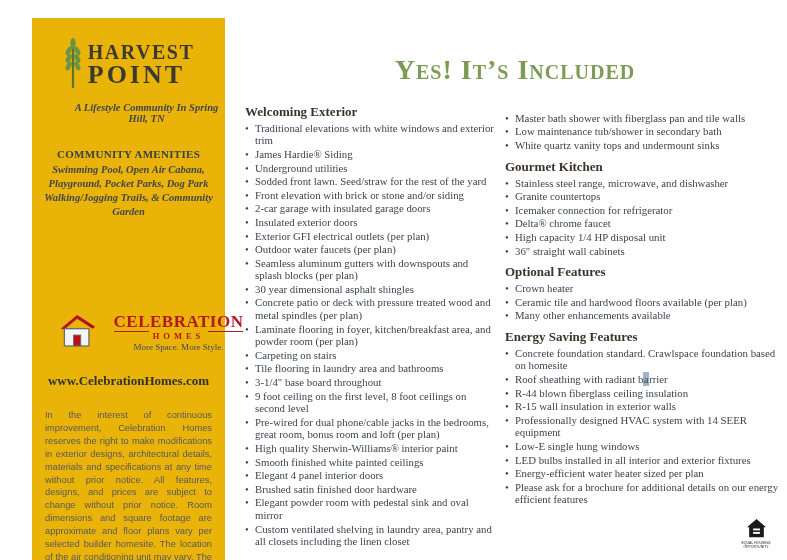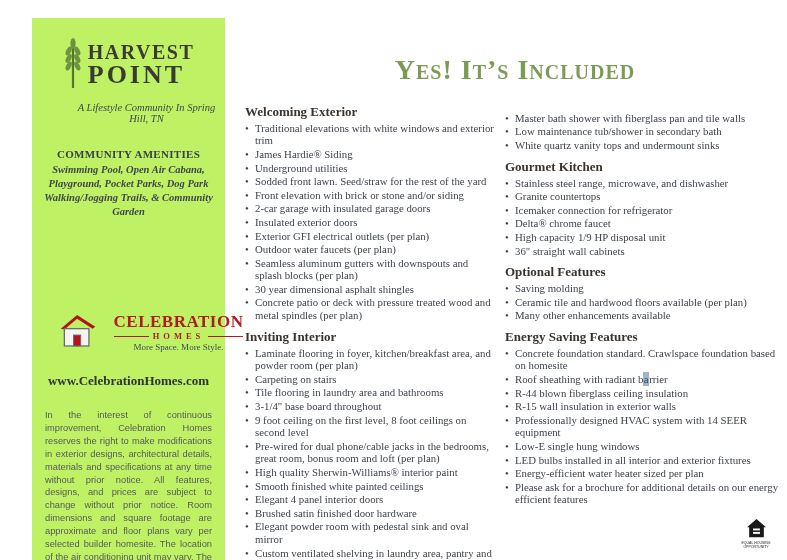--- a/index.html
+++ b/index.html
@@ -3,33 +3,33 @@
 <meta charset="utf-8">
 <style>
   html,body { margin:0; padding:0; background:#888; }
   .page {
     position:relative; width:787px; height:560px; background:#ffffff;
     font-family:"Liberation Serif", serif; overflow:hidden; margin:0 auto;
   }
   
   .sidebar {
     position:absolute; left:32px; top:18px; width:193px; height:542px;
-    background:#bef264; text-align:center; color:#3c414a;
+    background:#eab308; text-align:center; color:#3c414a;
   }
   .hp-logo { margin-top:20px; display:flex; justify-content:center; align-items:center; gap:5px; }
   .hp-logo-text { text-align:left; color:#3a3a32; font-weight:600; line-height:1; }
   .hp-line1 { font-size:20px; letter-spacing:1.5px; }
   .hp-line2 { font-size:26px; letter-spacing:3px; }
-  .hp-tagline { margin-top:10px; font-style:italic; font-weight:normal; font-size:10.5px; color:#41454e;padding-left:36px; }
+  .hp-tagline { margin-top:10px; font-style:italic; font-weight:bold; font-size:10.5px; color:#41454e;padding-left:36px; }
   .amenities-title { margin-top:24px; font-weight:bold; font-size:11px; letter-spacing:.3px; color:#3a4049; }
   .amenities-text { margin-top:3px; font-style:italic; font-weight:bold; font-size:10.5px; line-height:1.32; white-space:pre-line; color:#41454e; }
   .ch-logo { margin-top:94px; display:flex; justify-content:center; align-items:center; gap:16px;padding-left:44px; }
   .ch-text { text-align:center; }
   .ch-name { color:#b11a21; font-weight:bold; font-size:17px; letter-spacing:.5px; line-height:1; }
-  .ch-homes { display:flex; align-items:center; gap:4px; margin-top:1px; }
+  .ch-homes { display:flex; align-items:flex-start; gap:4px; margin-top:1px; }
   .ch-homes .rule { flex:1; height:1px; background:#b11a21; }
   .ch-homes-text { color:#b11a21; font-weight:bold; font-size:8.5px; letter-spacing:4px; }
   .ch-tagline { font-size:9px; color:#3e4a57; margin-top:1px; }
   .website { margin-top:20px; font-weight:bold; font-size:13px; color:#2f3337; text-decoration:none; display:inline-block; }
   .disclaimer { margin:20px 13px 0 13px; font-family:"Liberation Sans", sans-serif; font-size:9.3px; line-height:1.38; text-align:justify; color:#58595c; }
   
   .main { position:absolute; left:243px; top:12px; width:544px; height:460px; }
   .main-title {
     margin-top:42px; text-align:center; font-variant:small-caps;
     font-size:28px; font-weight:600; letter-spacing:1px; color:#7c9b54;
@@ -157,21 +157,20 @@
             <span class="item-text">Seamless aluminum gutters with downspouts and splash blocks (per plan)</span>
           </div>
           <div class="feature-item">
             <span class="bullet">•</span>
             <span class="item-text">30 year dimensional asphalt shingles</span>
           </div>
           <div class="feature-item">
             <span class="bullet">•</span>
             <span class="item-text">Concrete patio or deck with pressure treated wood and metal spindles (per plan)</span>
           </div>
-          <div class="section-heading">Inviting Interior</div>
           <div class="feature-item">
             <span class="bullet">•</span>
             <span class="item-text">Laminate flooring in foyer, kitchen/breakfast area, and powder room (per plan)</span>
           </div>
           <div class="feature-item">
             <span class="bullet">•</span>
             <span class="item-text">Carpeting on stairs</span>
           </div>
           <div class="feature-item">
             <span class="bullet">•</span>
@@ -239,30 +238,30 @@
           <div class="feature-item">
             <span class="bullet">•</span>
             <span class="item-text">Icemaker connection for refrigerator</span>
           </div>
           <div class="feature-item">
             <span class="bullet">•</span>
             <span class="item-text">Delta® chrome faucet</span>
           </div>
           <div class="feature-item">
             <span class="bullet">•</span>
-            <span class="item-text">High capacity 1/9 HP disposal unit</span>
+            <span class="item-text">High capacity 1/4 HP disposal unit</span>
           </div>
           <div class="feature-item">
             <span class="bullet">•</span>
             <span class="item-text">36" straight wall cabinets</span>
           </div>
           <div class="section-heading">Optional Features</div>
           <div class="feature-item">
             <span class="bullet">•</span>
-            <span class="item-text">Saving molding</span>
+            <span class="item-text">Crown heater</span>
           </div>
           <div class="feature-item">
             <span class="bullet">•</span>
             <span class="item-text">Ceramic tile and hardwood floors available (per plan)</span>
           </div>
           <div class="feature-item">
             <span class="bullet">•</span>
             <span class="item-text">Many other enhancements available</span>
           </div>
           <div class="section-heading">Energy Saving Features</div>

